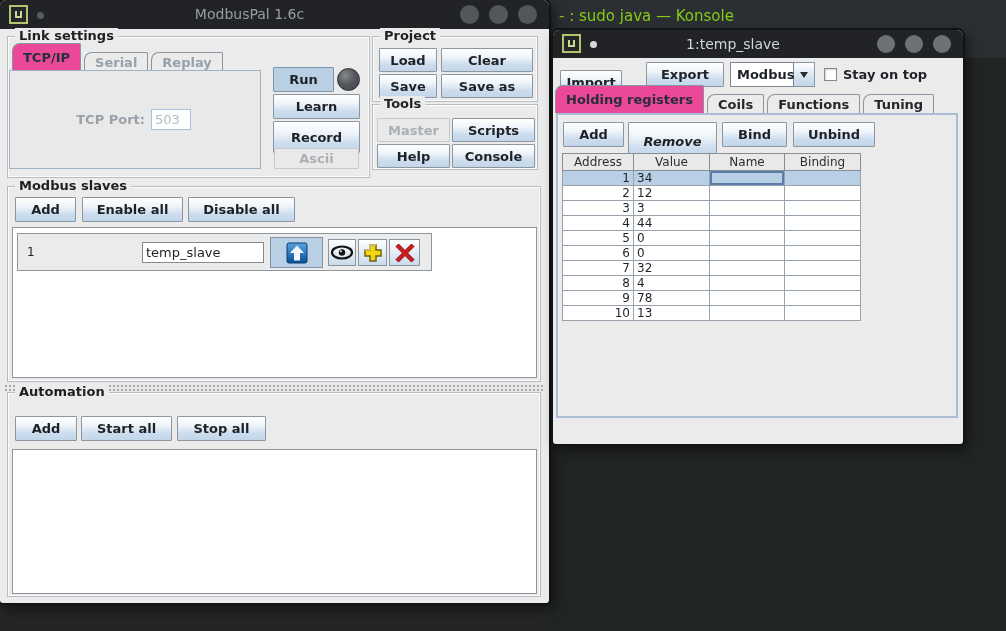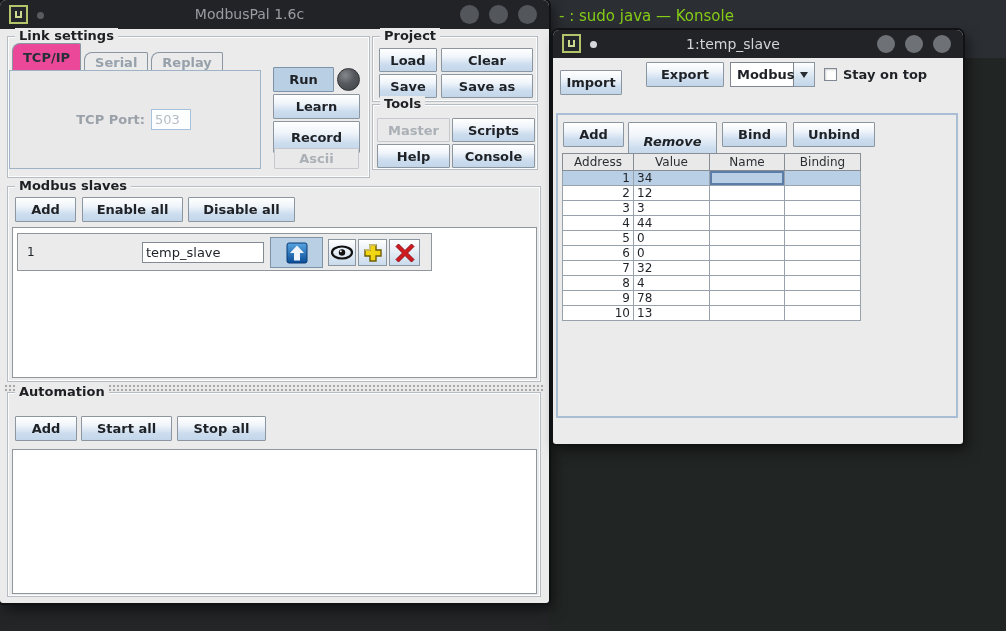--- a/index.html
+++ b/index.html
@@ -216,20 +216,26 @@
     <div class="btn" style="left:93px;top:32px;width:78px;height:25px;">Export</div>
     <div class="combo" style="left:177px;top:32px;">
       <span class="combo-text">Modbus</span>
       <span class="combo-btn">
         <span class="combo-arrow"></span>
       </span>
     </div>
     <span class="cb" style="left:271px;top:38px;"></span>
     <span class="cb-label" style="left:290px;top:37px;">Stay on top</span>
 
+    <div class="ltabs" style="left:2px;top:60px;height:23px;gap:3px;">
+      <div class="ltab sel">Holding registers</div>
+      <div class="ltab on">Coils</div>
+      <div class="ltab on">Functions</div>
+      <div class="ltab on">Tuning</div>
+    </div>
 
     <div class="tab-content" style="left:3px;top:83px;width:402px;height:305px;">
       <div class="btn" style="left:5px;top:7px;width:61px;height:25px;">Add</div>
       <div class="btn" style="left:70px;top:7px;width:89px;height:38px;font-style:italic;">Remove</div>
       <div class="btn" style="left:164px;top:7px;width:65px;height:25px;">Bind</div>
       <div class="btn" style="left:235px;top:7px;width:82px;height:25px;">Unbind</div>
 
       <table class="reg" style="left:4px;top:38px;">
         <colgroup>
           <col style="width:71px">

